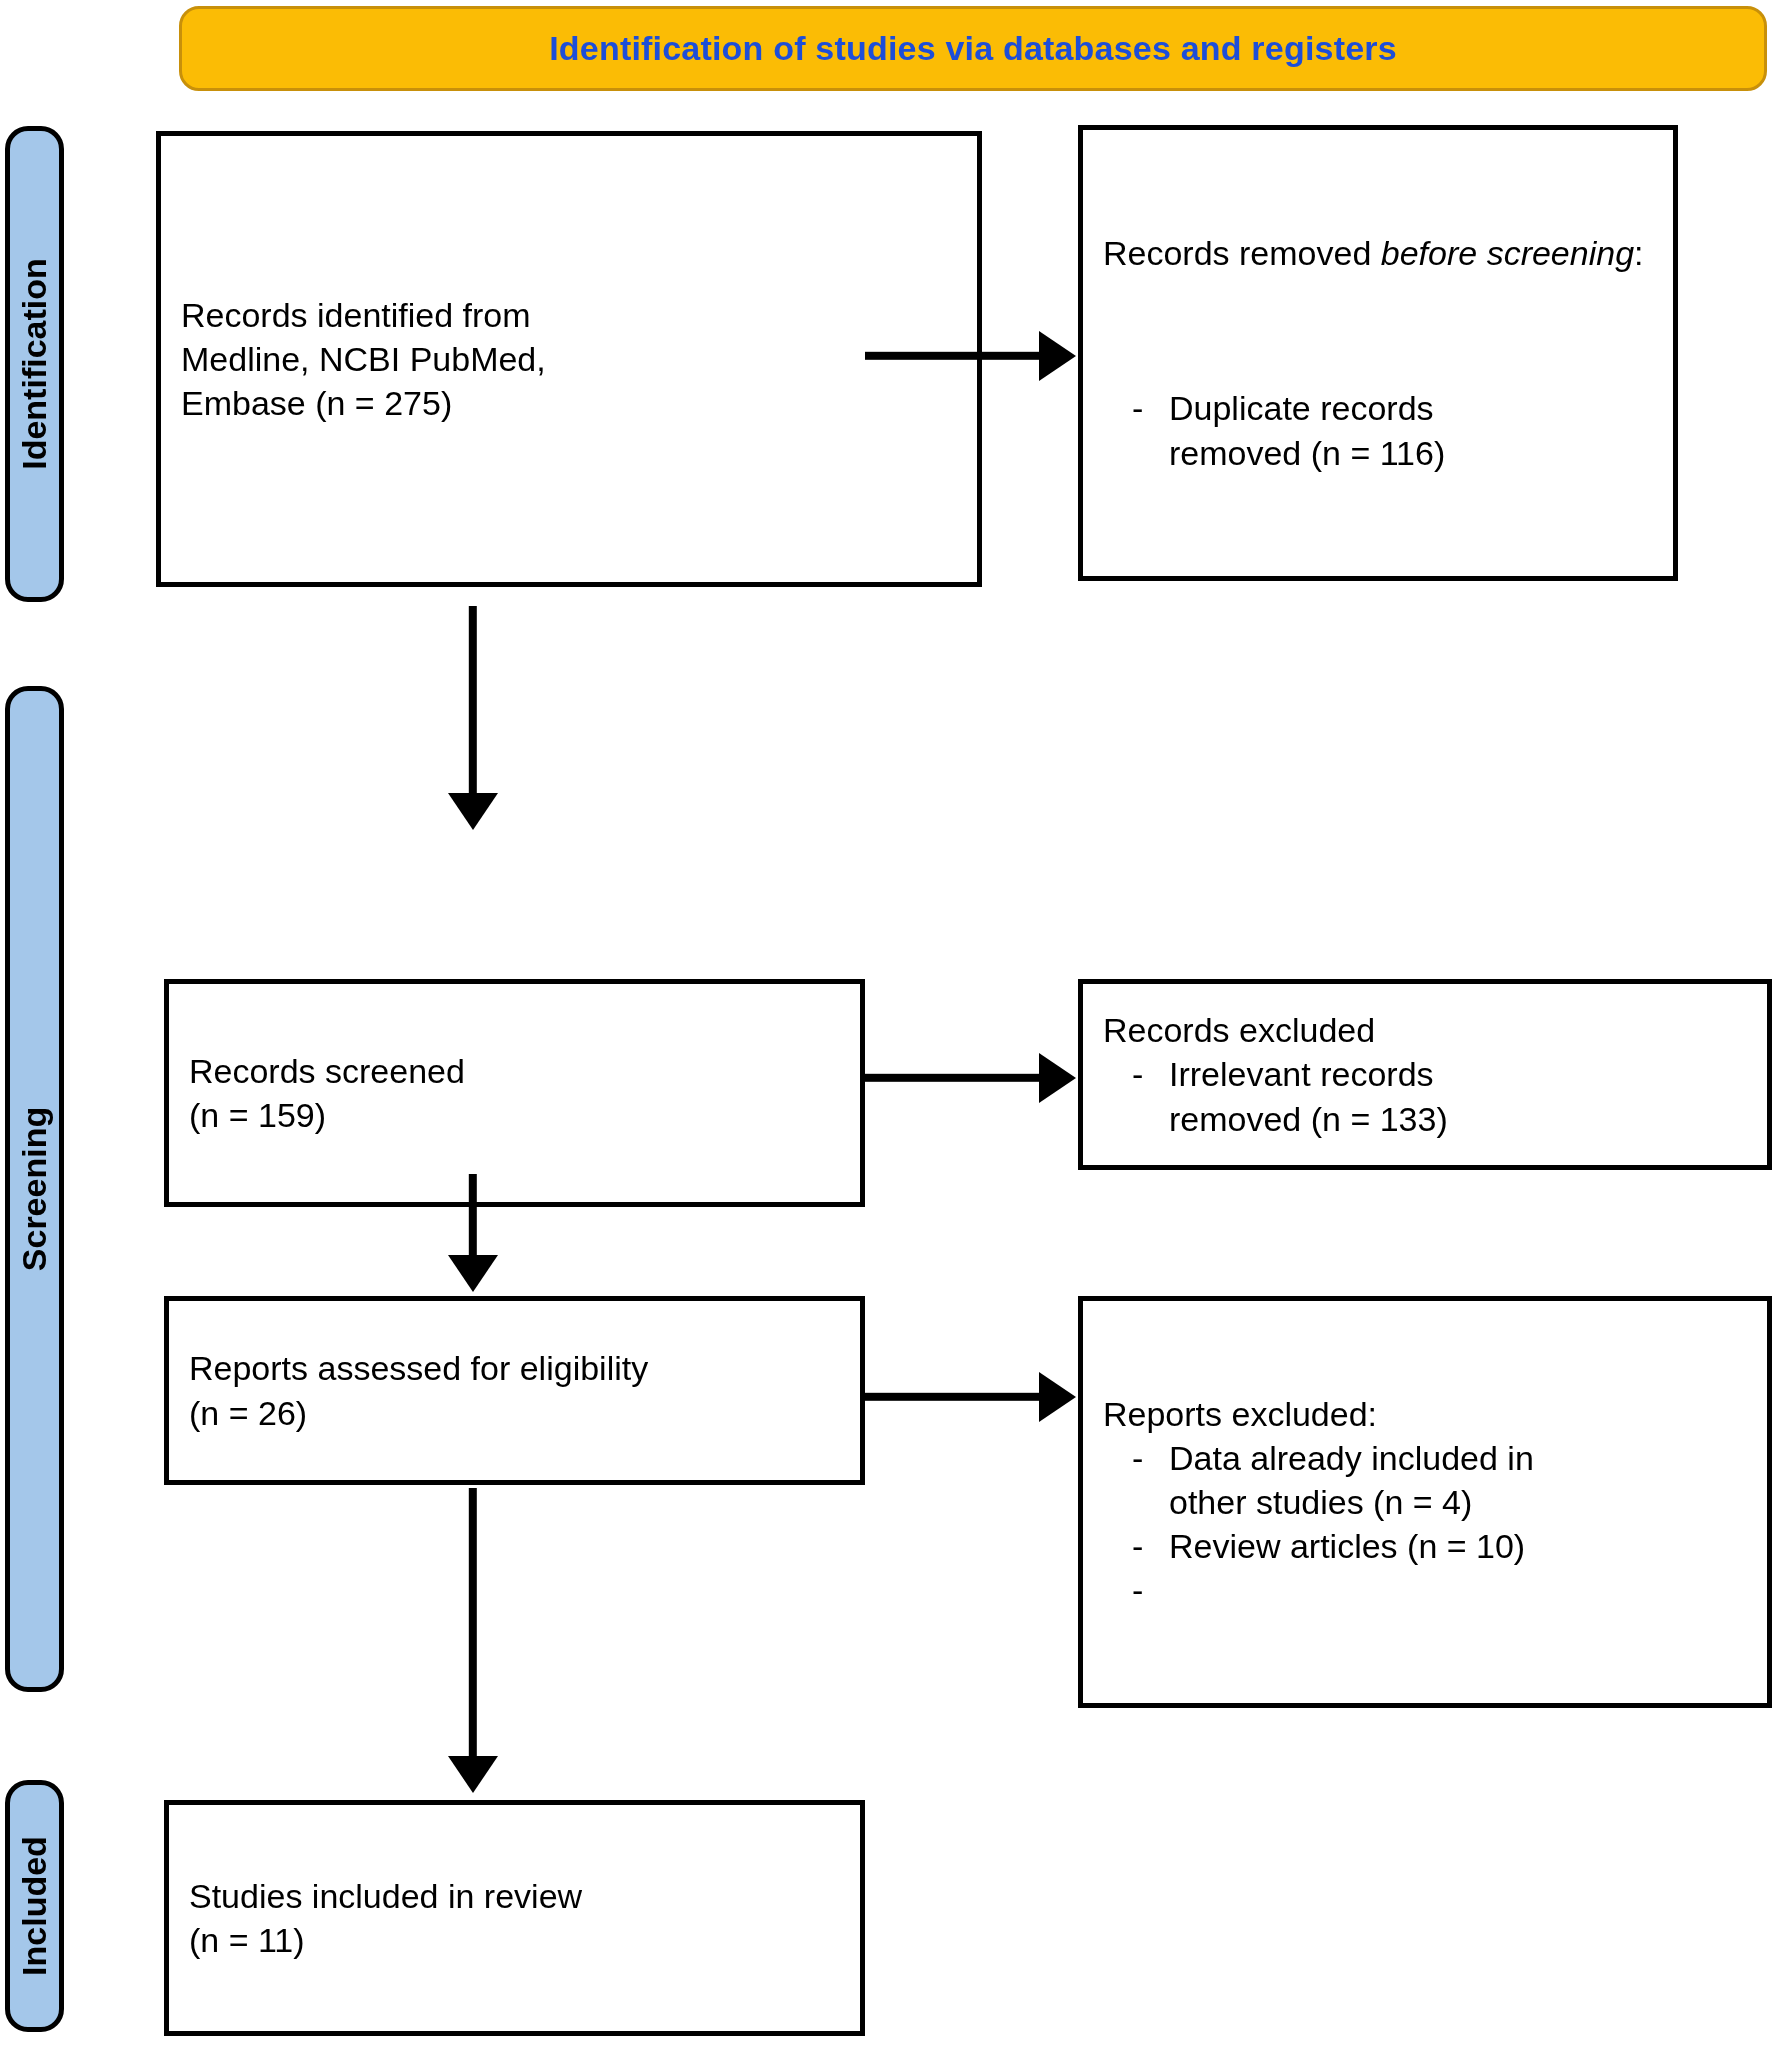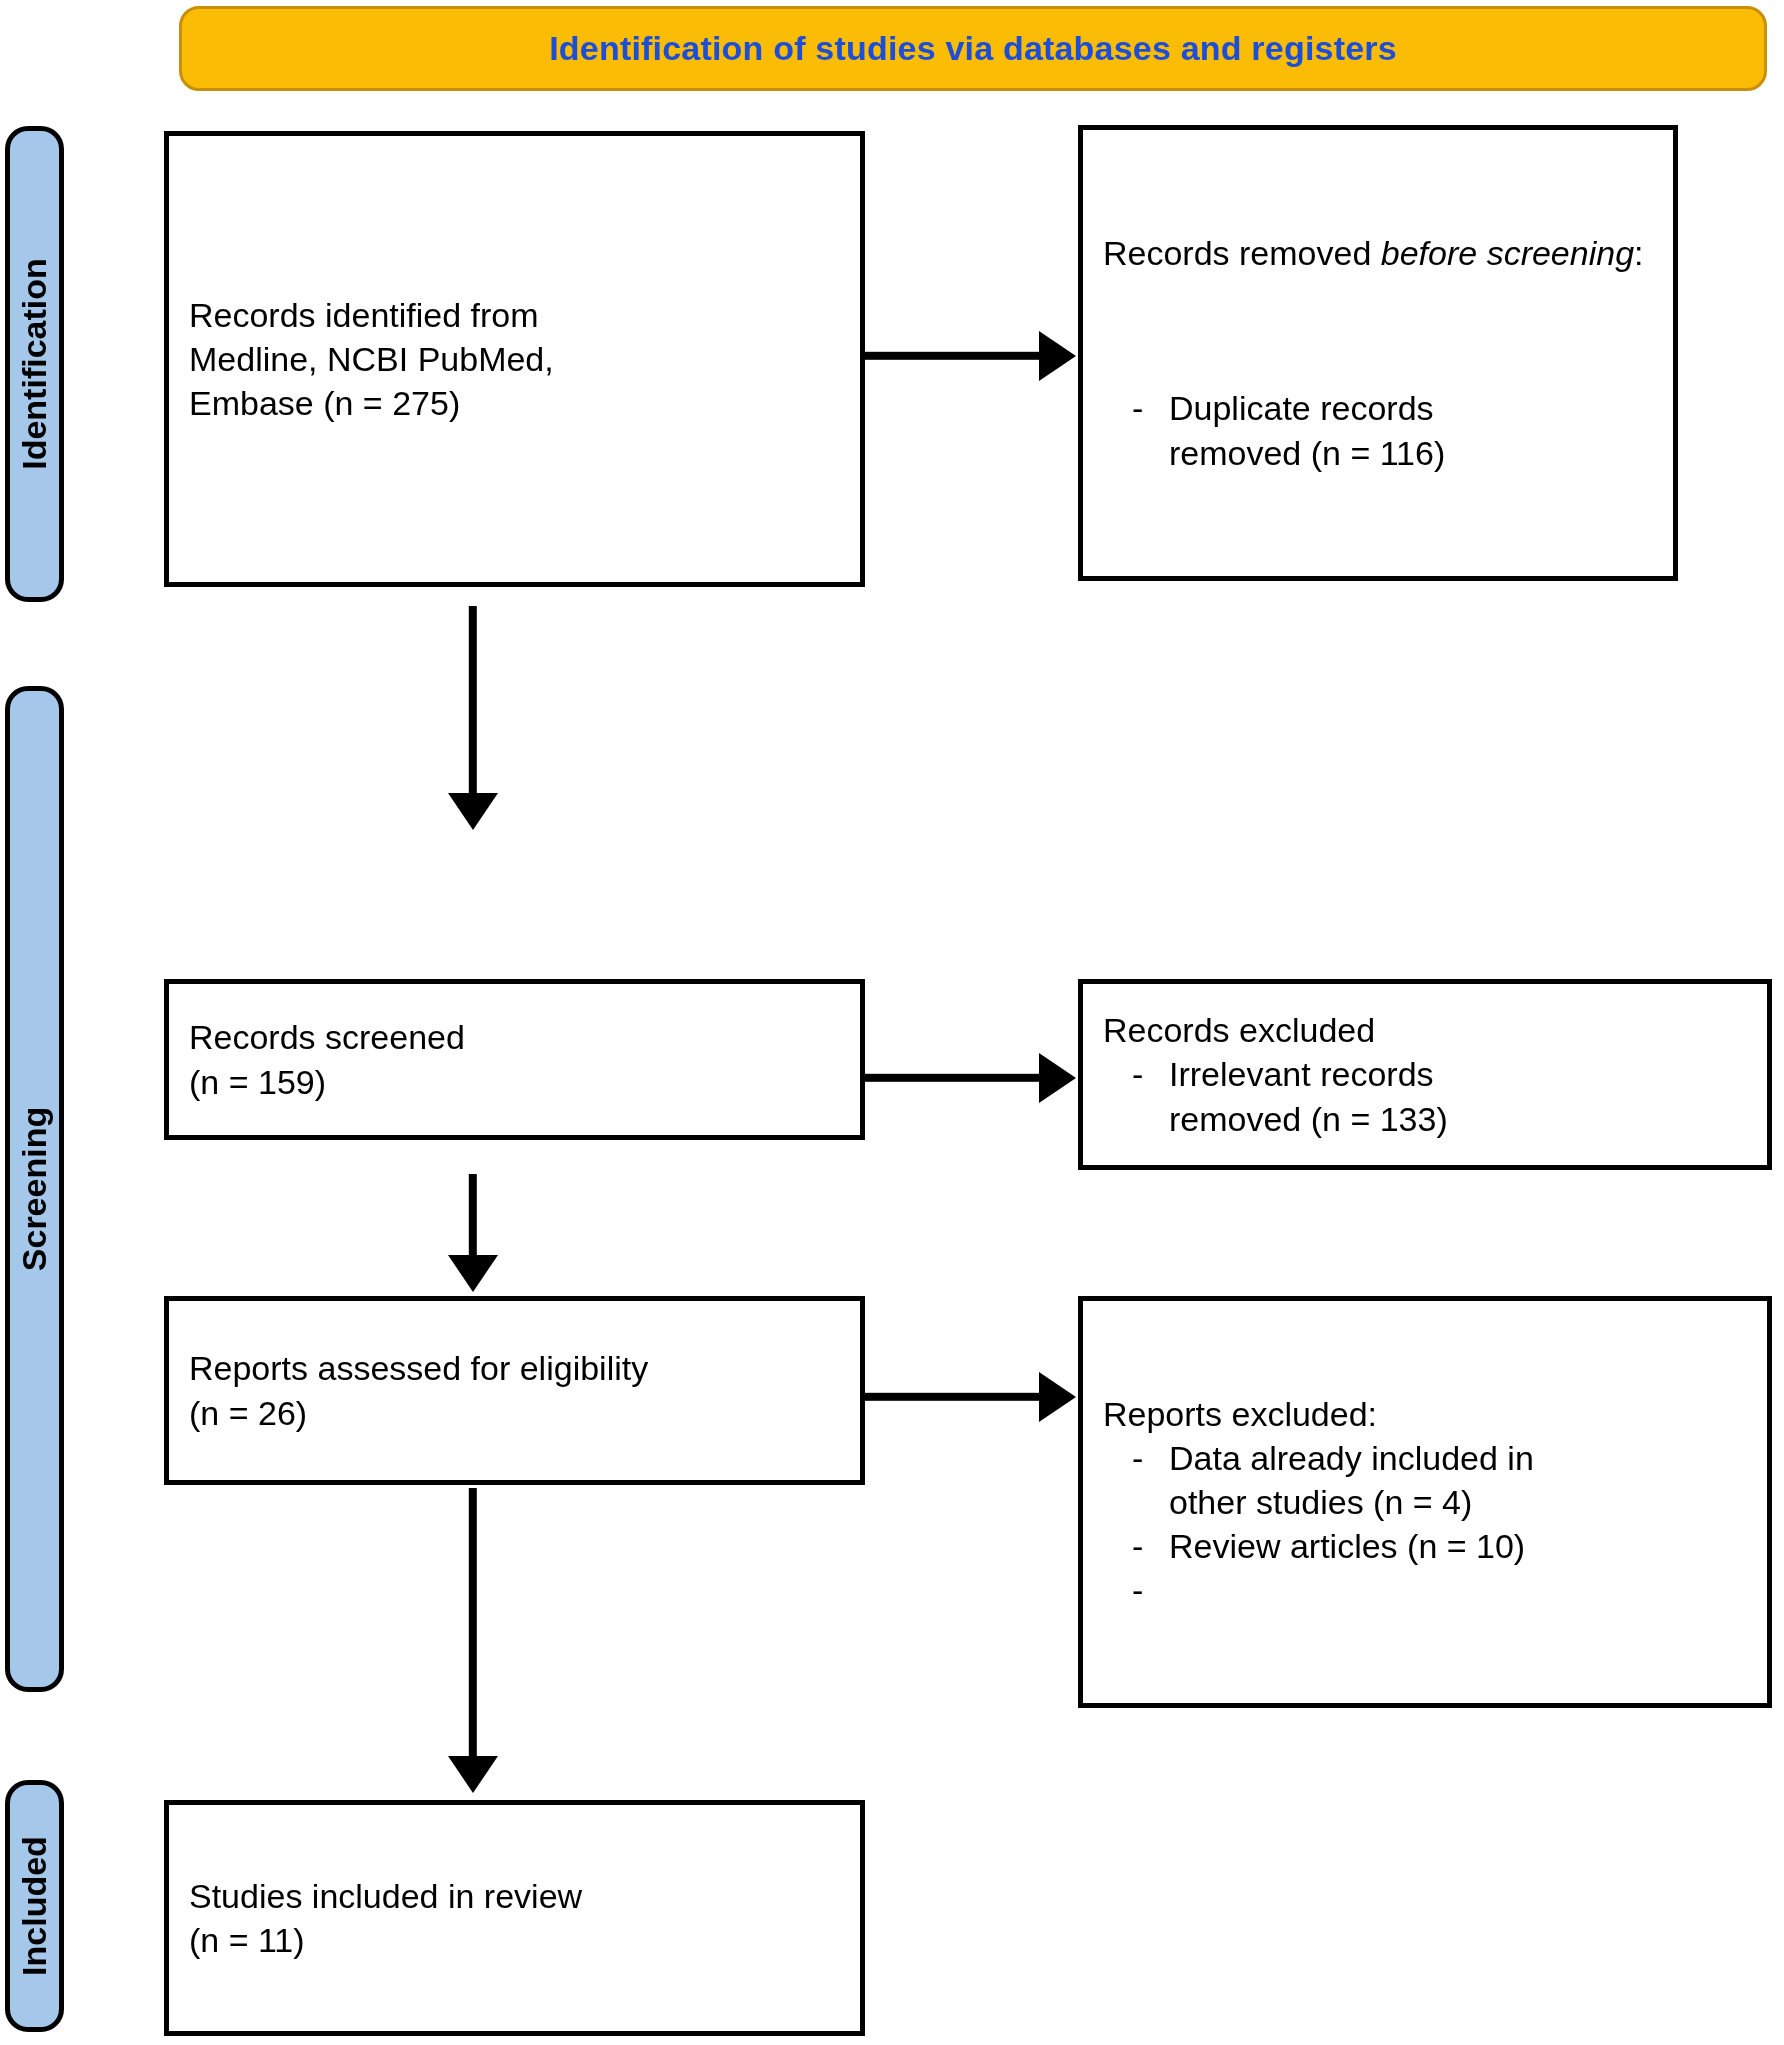--- a/index.html
+++ b/index.html
@@ -169,21 +169,21 @@
   </div>
 
   <div class="stage-bar" style="left:4.6px; top:686px; width:59px; height:1006px;">
     <span class="stage-label">Screening</span>
   </div>
 
   <div class="stage-bar" style="left:4.6px; top:1780px; width:59px; height:252px;">
     <span class="stage-label">Included</span>
   </div>
 
-  <div class="flow-box" style="left:164px; top:131px; width:701px; height:456px;">
+  <div class="flow-box" style="left:156px; top:131px; width:826px; height:456px;">
     <div class="txt">Records identified from
 Medline, NCBI PubMed,
 Embase (n = 275)</div>
   </div>
 
   <div class="arrow-h" style="left:865px; top:356px; width:213px;">
     <div class="shaft" style="width:177px;"></div>
     <div class="head" style="left:174px;"></div>
   </div>
 
@@ -197,21 +197,21 @@
 removed (n = 116)</span>
       </li>
     </ul>
   </div>
 
   <div class="arrow-v" style="left:473px; top:606px; height:229px;">
     <div class="shaft" style="height:191px;"></div>
     <div class="head" style="top:187px;"></div>
   </div>
 
-  <div class="flow-box" style="left:164px; top:979px; width:701px; height:161px;">
+  <div class="flow-box" style="left:164px; top:979px; width:701px; height:228px;">
     <div class="txt">Records screened
 (n = 159)</div>
   </div>
 
   <div class="arrow-h" style="left:865px; top:1078px; width:213px;">
     <div class="shaft" style="width:177px;"></div>
     <div class="head" style="left:174px;"></div>
   </div>
 
   <div class="flow-box" style="left:1078px; top:979px; width:694px; height:191px;">

